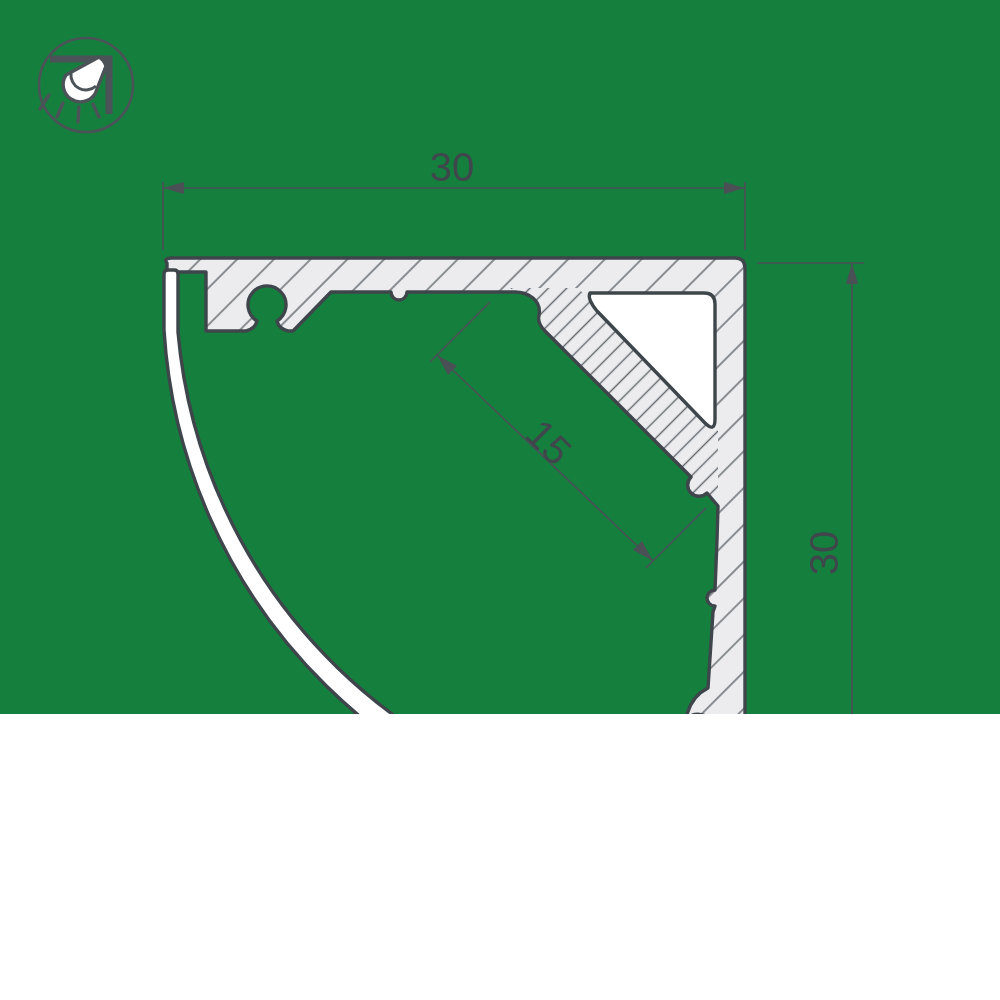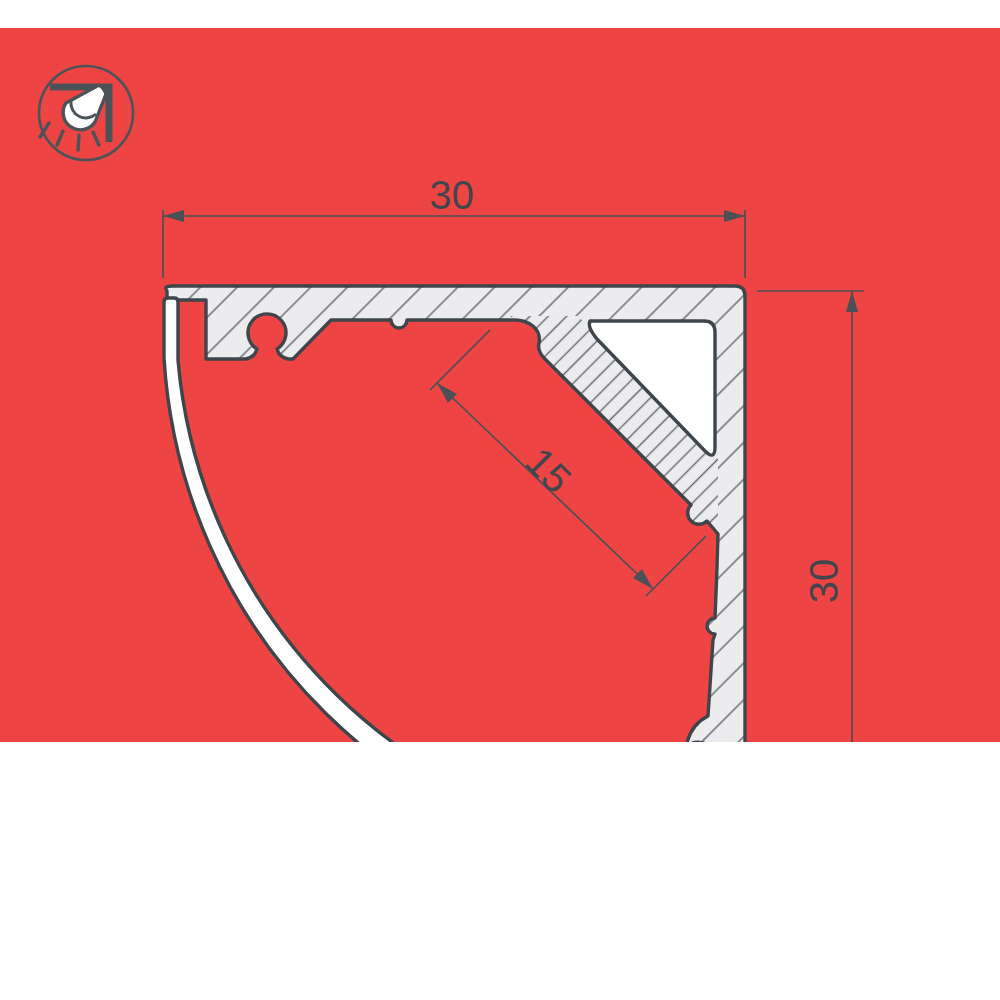--- a/index.html
+++ b/index.html
@@ -1,16 +1,16 @@
 <!DOCTYPE html>
 <html><head>
 <meta charset="utf-8">
 <style>
   html,body{margin:0;padding:0;background:#ffffff;}
-  .stage{width:1000px;height:714px;position:relative;background:#ef4444;overflow:hidden;margin-top:28px;}
+  .stage{width:1000px;height:714px;position:relative;background:#15803d;overflow:hidden;}
   svg{display:block;}
   text{font-family:"Liberation Sans","DejaVu Sans",sans-serif;}
   .dimtext{font-size:40px;fill:#3f464c;}
 </style>
 </head>
 <body>
 
 <div class="stage">
 <svg width="1000" height="1000" viewBox="0 0 1000 1000">
 

